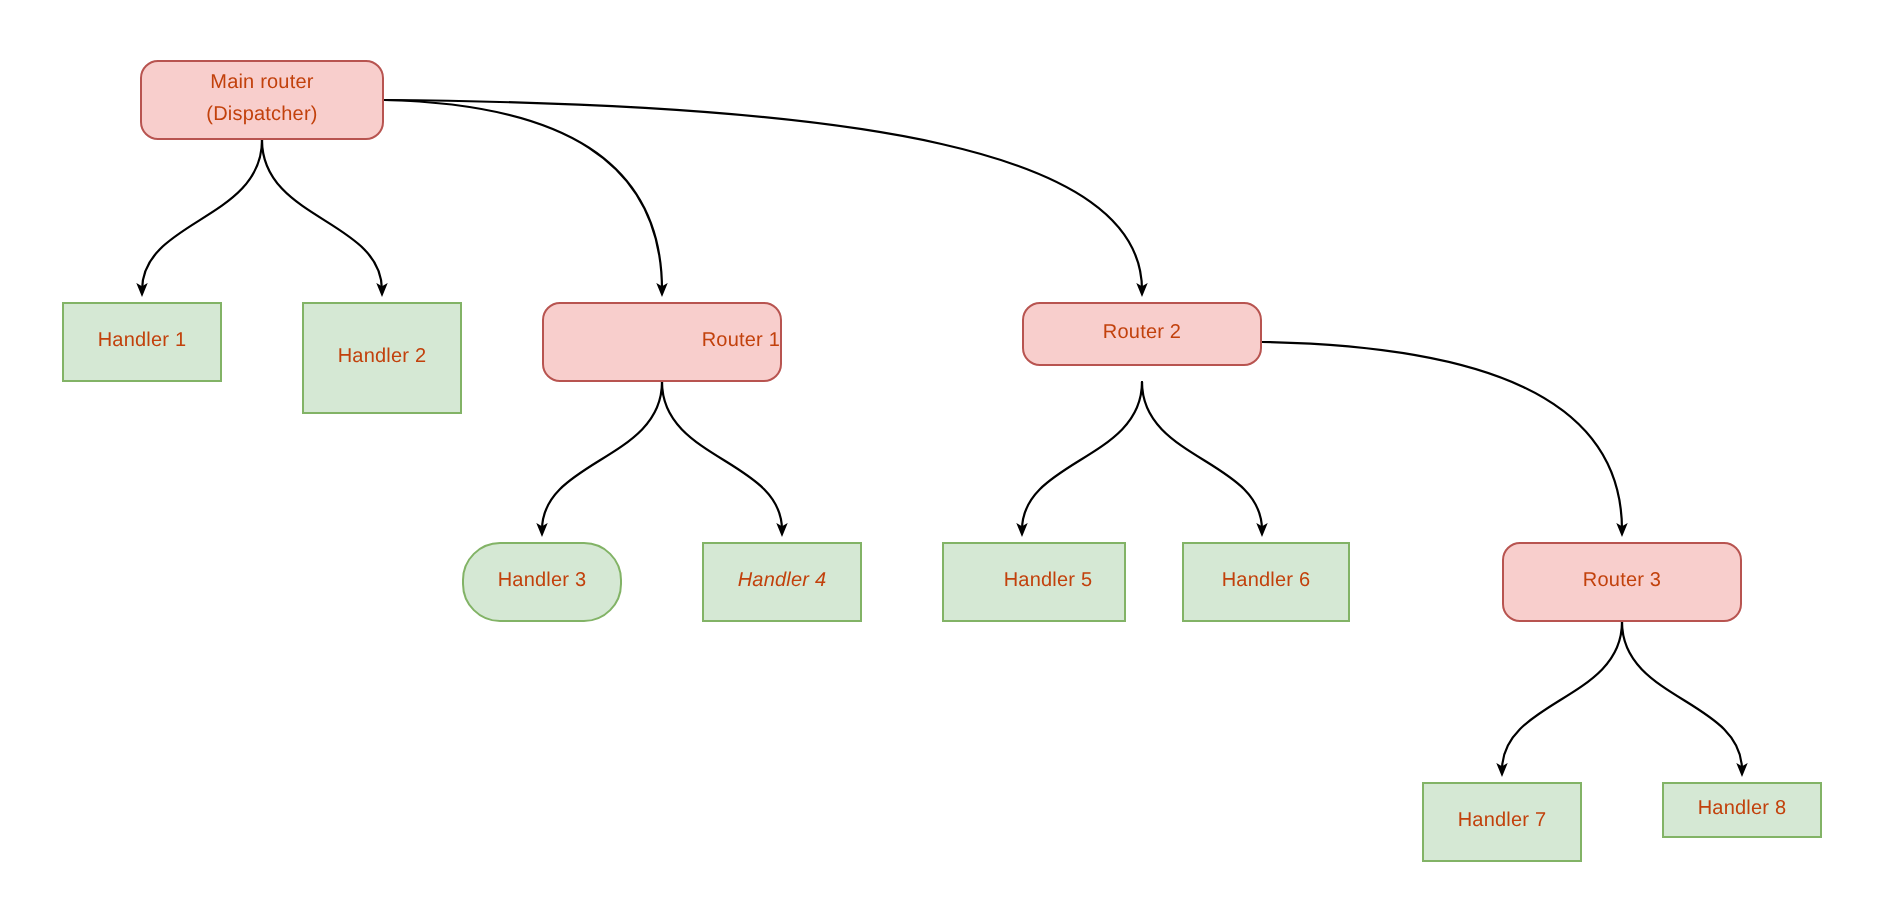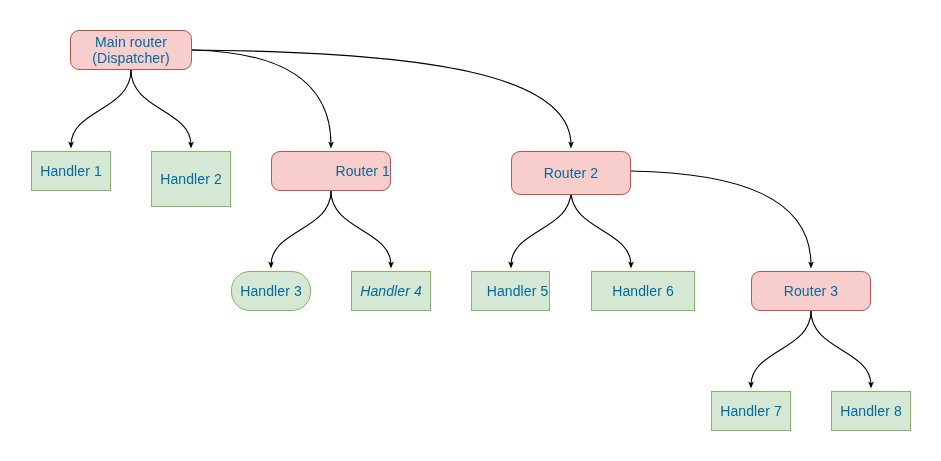--- a/index.html
+++ b/index.html
@@ -25,23 +25,23 @@
     height: 461px;
     pointer-events: none;
   }
   .node {
     position: absolute;
     box-sizing: border-box;
     display: flex;
     align-items: center;
     justify-content: center;
     text-align: center;
-    font-size: 14px;
+    font-size: 10px;
     line-height: 16px;
-    color: #0369a1;
+    color: #c2410c;
     letter-spacing: 0.1px;
     white-space: pre-line;
   }
   .node-router {
     background: #f8cecc;
     border: 1px solid #b85450;
     border-radius: 9px;
   }
   .node-handler {
     background: #d5e8d4;
@@ -78,23 +78,23 @@
         <path d="M 811 311 C 811 350 871 350 871 385" fill="none" stroke="#000000" stroke-width="1.1" stroke-linecap="round" marker-end="url(#arrowhead)"></path>
       </g>
   </svg>
 
   <div id="nodes-group">
       <div class="node node-router" style="left: 70px; top: 30px; width: 122px; height: 40px;"><span class="node-label">Main router
 (Dispatcher)</span></div>
       <div class="node node-handler" style="left: 31px; top: 151px; width: 80px; height: 40px; text-align: right;"><span class="node-label">Handler 1</span></div>
       <div class="node node-handler" style="left: 151px; top: 151px; width: 80px; height: 56px;"><span class="node-label">Handler 2</span></div>
       <div class="node node-router" style="left: 271px; top: 151px; width: 120px; height: 40px; justify-content: flex-end;"><span class="node-label">Router 1</span></div>
-      <div class="node node-router" style="left: 511px; top: 151px; width: 120px; height: 44px;"><span class="node-label">Router 2</span></div>
+      <div class="node node-router" style="left: 511px; top: 151px; width: 120px; height: 32px;"><span class="node-label">Router 2</span></div>
       <div class="node node-handler" style="left: 231px; top: 271px; width: 80px; height: 40px; border-radius: 19px;"><span class="node-label">Handler 3</span></div>
       <div class="node node-handler" style="left: 351px; top: 271px; width: 80px; height: 40px; font-style: italic;"><span class="node-label">Handler 4</span></div>
-      <div class="node node-handler" style="left: 471px; top: 271px; width: 79px; height: 40px; padding-left: 14px;"><span class="node-label">Handler 5</span></div>
-      <div class="node node-handler" style="left: 591px; top: 271px; width: 104px; height: 40px;"><span class="node-label">Handler 6</span></div>
+      <div class="node node-handler" style="left: 471px; top: 271px; width: 92px; height: 40px; padding-left: 14px;"><span class="node-label">Handler 5</span></div>
+      <div class="node node-handler" style="left: 591px; top: 271px; width: 84px; height: 40px;"><span class="node-label">Handler 6</span></div>
       <div class="node node-router" style="left: 751px; top: 271px; width: 120px; height: 40px;"><span class="node-label">Router 3</span></div>
       <div class="node node-handler" style="left: 711px; top: 391px; width: 80px; height: 40px; align-items: center;"><span class="node-label">Handler 7</span></div>
-      <div class="node node-handler" style="left: 831px; top: 391px; width: 80px; height: 40px;"><span class="node-label">Handler 8</span></div>
+      <div class="node node-handler" style="left: 831px; top: 391px; width: 80px; height: 28px;"><span class="node-label">Handler 8</span></div>
     </div>
 
 </div>
 
 </body></html>

